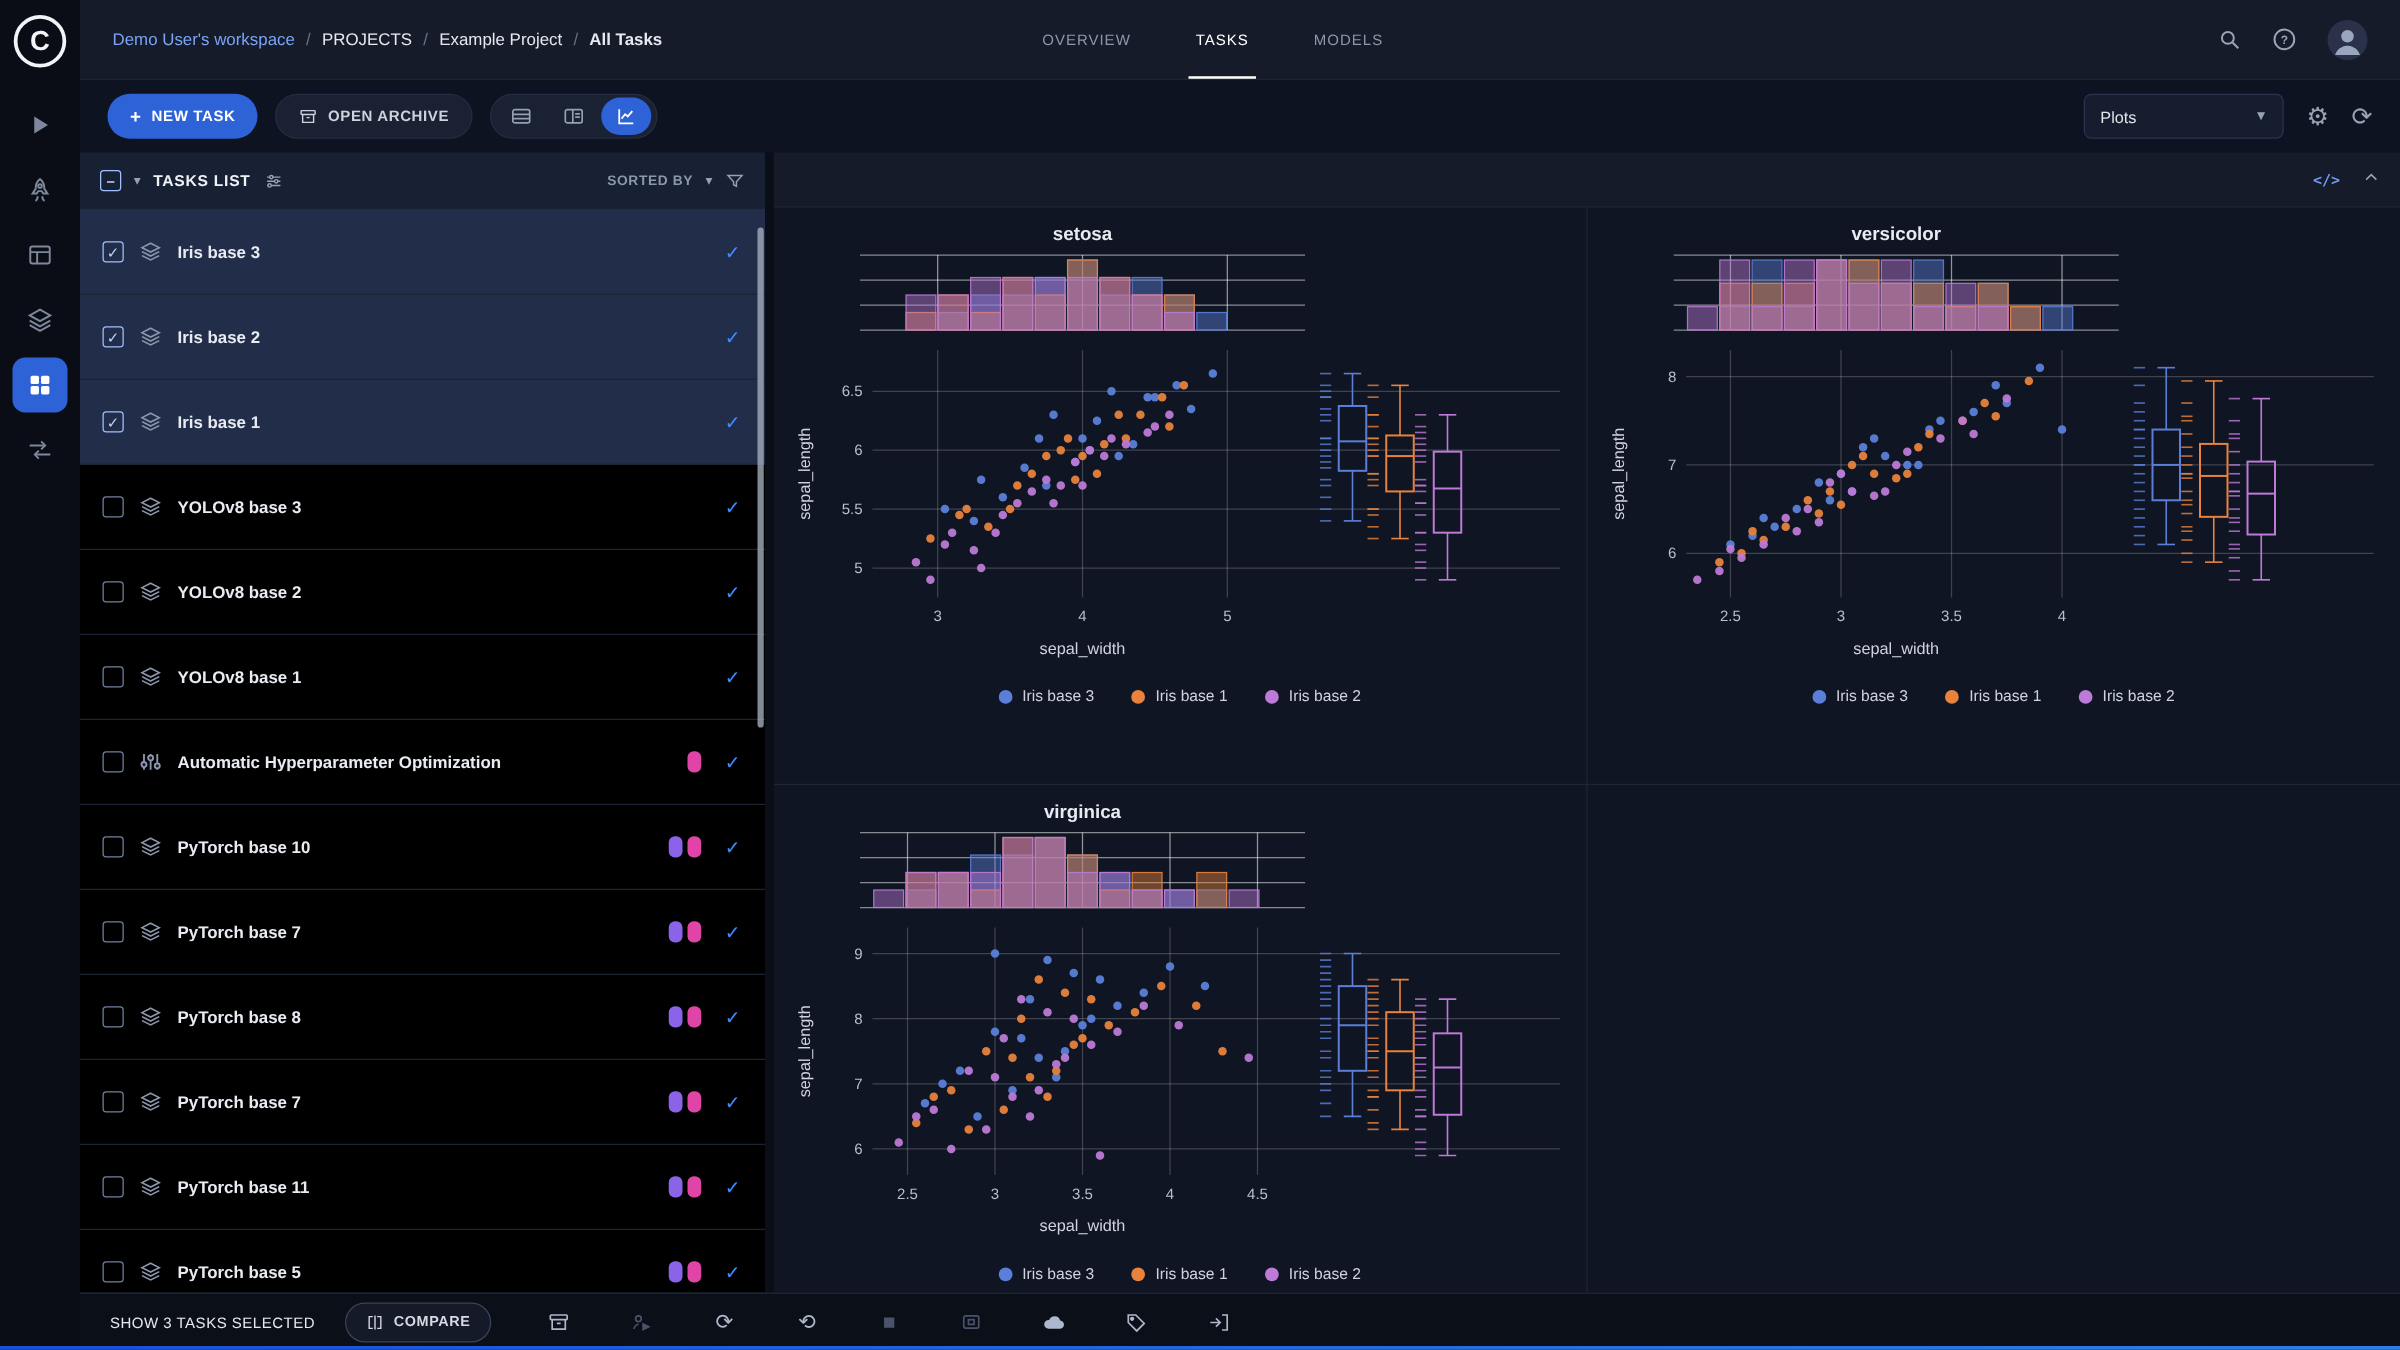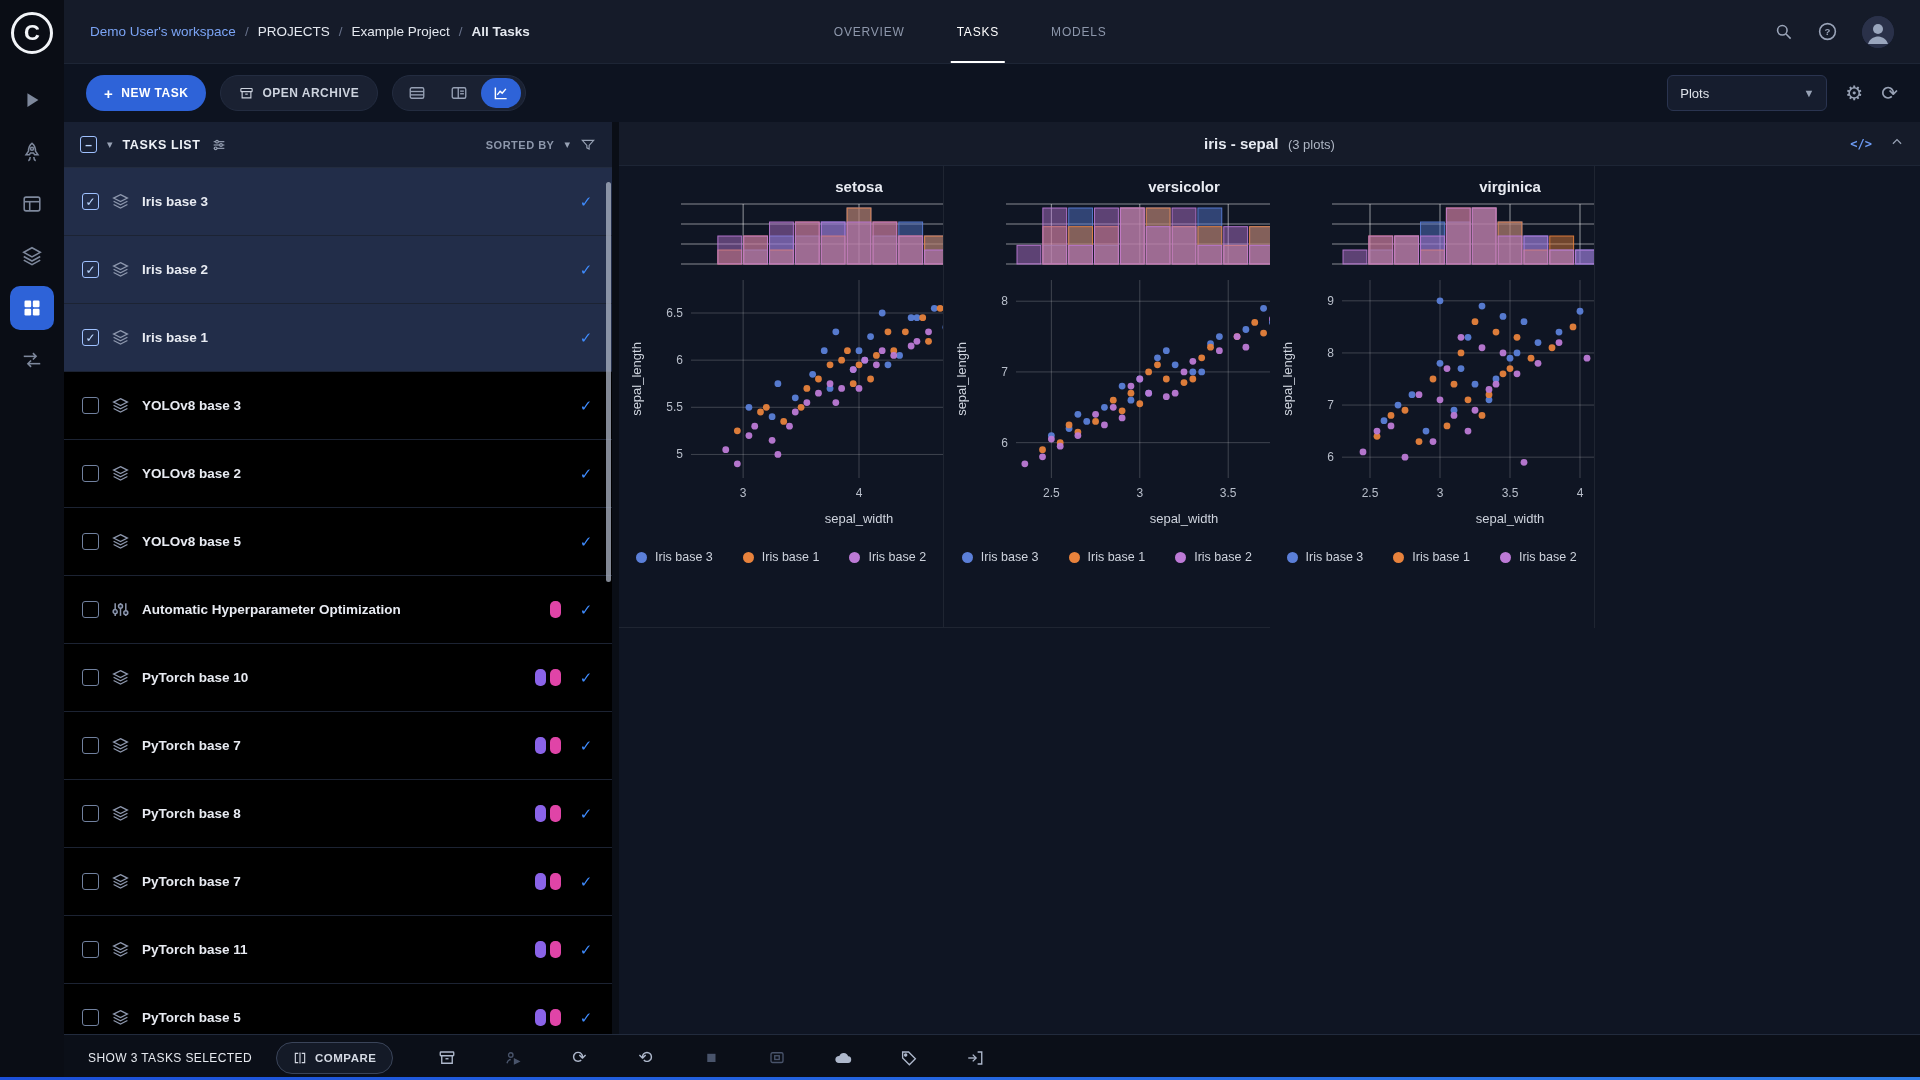--- a/index.html
+++ b/index.html
@@ -60,21 +60,21 @@
 .scroll-thumb{position:absolute;right:1px;top:60px;width:5px;height:400px;border-radius:3px;background:#aeb6c5;opacity:.75}
 
 .plots-panel{flex:1;background:#0f1523;display:flex;flex-direction:column;min-width:0}
 .plots-head{height:44px;background:#151b29;border-bottom:1px solid #1d2535;display:flex;align-items:center;padding:0 16px;position:relative;flex-shrink:0}
 .plots-title-wrap{position:absolute;left:0;right:0;text-align:center;pointer-events:none}
 .plots-title{font-size:15px;font-weight:bold;color:#e6eaf2}
 .plots-count{font-size:13px;color:#aeb6c4;margin-left:6px}
 .plots-head-icons{margin-left:auto;display:flex;align-items:center;gap:18px;z-index:2}
 .code-ico{font-family:"DejaVu Sans Mono",monospace;font-size:12px;font-weight:bold;color:#6d9bf5;cursor:pointer}
 .chev{color:#98a2b5;cursor:pointer}
-.charts-grid{flex:1;display:grid;grid-template-columns:1fr 1fr 1fr 1fr;grid-template-rows:462px 462px;overflow:hidden}
+.charts-grid{flex:1;display:grid;grid-template-columns:1fr 1fr;grid-template-rows:462px 462px;overflow:hidden}
 .chart-cell{padding:10px 8px 0;overflow:hidden}
 .chart-cell.br{border-right:1px solid rgba(255,255,255,.07)}
 .chart-cell.bb{border-bottom:1px solid rgba(255,255,255,.07)}
 .chart-box svg{display:block;margin:0 auto}
 .chart-legend{display:flex;justify-content:center;gap:30px;margin-top:2px}
 .lg-item{display:flex;align-items:center;gap:8px;font-size:12.5px;color:#ced3dd;cursor:pointer}
 .lg-item i{width:11px;height:11px;border-radius:50%;display:inline-block}
 
 .footer{height:46px;background:#0b0f18;border-top:1px solid #222b3d;display:flex;align-items:center;padding:0 24px;gap:24px;flex-shrink:0;position:relative}
 .sel-label{font-size:12px;font-weight:normal;letter-spacing:.4px;color:#e6e9ef;white-space:nowrap}
@@ -317,21 +317,21 @@
             </div>
             <div class="task-row">
               <span class="cb "></span>
               <span class="ticon">
                 <svg width="17" viewBox="0 0 16 16" fill="none" stroke="currentColor" stroke-width="1.2">
                   <path d="M8 1.5 14.5 4.8 8 8.1 1.5 4.8Z"></path>
                   <path d="M1.5 7.8 8 11.1 14.5 7.8"></path>
                   <path d="M1.5 10.8 8 14.1 14.5 10.8"></path>
                 </svg>
               </span>
-              <span class="tname">YOLOv8 base 5</span>
+              <span class="tname">YOLOv8 base 1</span>
               <span class="tags"></span>
               <span class="tcheck">✓</span>
             </div>
             <div class="task-row">
               <span class="cb "></span>
               <span class="ticon">
                 <svg width="17" viewBox="0 0 16 16" fill="none" stroke="currentColor" stroke-width="1.4">
                   <line x1="3" y1="2" x2="3" y2="14"></line>
                   <line x1="8" y1="2" x2="8" y2="14"></line>
                   <line x1="13" y1="2" x2="13" y2="14"></line>
@@ -441,24 +441,20 @@
                 <i class="tag" style="background:#e044a7"></i>
               </span>
               <span class="tcheck">✓</span>
             </div>
           </div>
         <div class="scroll-thumb"></div>
       </section>
 
       <section class="plots-panel">
         <div class="plots-head">
-          <div class="plots-title-wrap">
-            <span class="plots-title">iris - sepal</span>
-            <span class="plots-count">(3 plots)</span>
-          </div>
           <div class="plots-head-icons">
             <span class="code-ico">&lt;/&gt;</span>
             <span class="chev">
               <svg width="14" viewBox="0 0 24 24" fill="none" stroke="currentColor" stroke-width="2.2">
                   <polyline points="5,15 12,8 19,15"></polyline>
                 </svg>
             </span>
           </div>
         </div>
         <div class="charts-grid">

